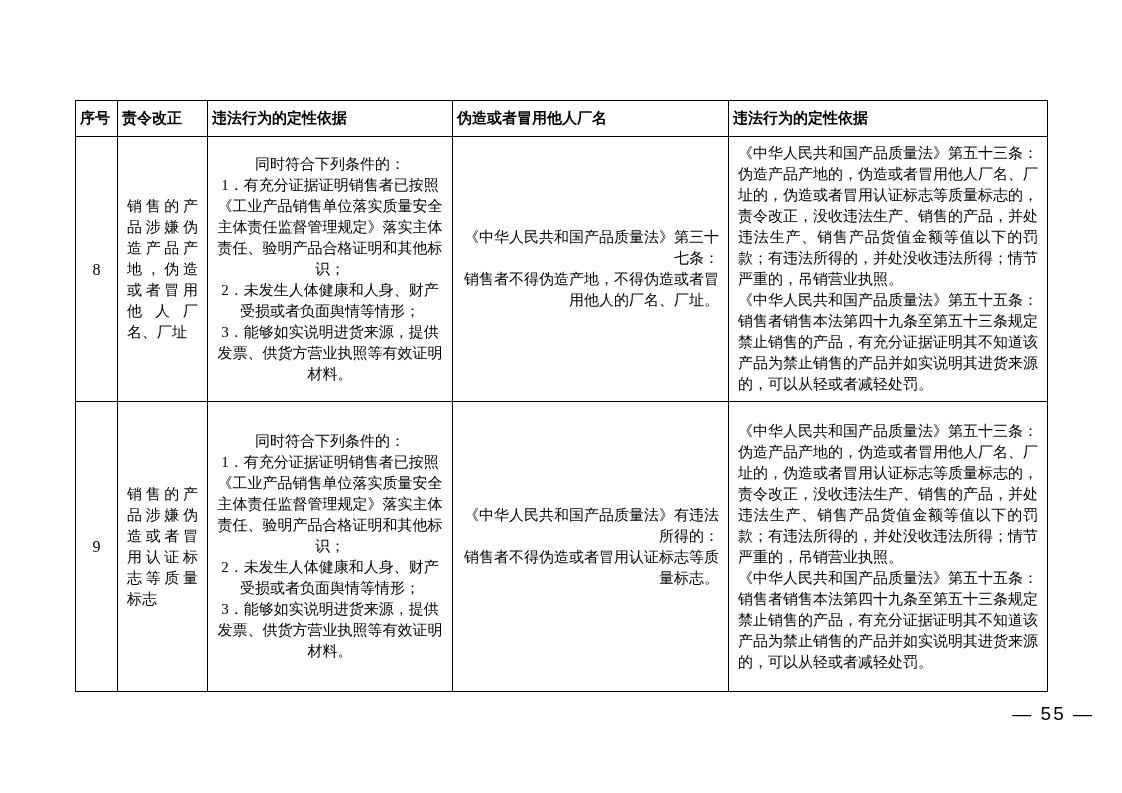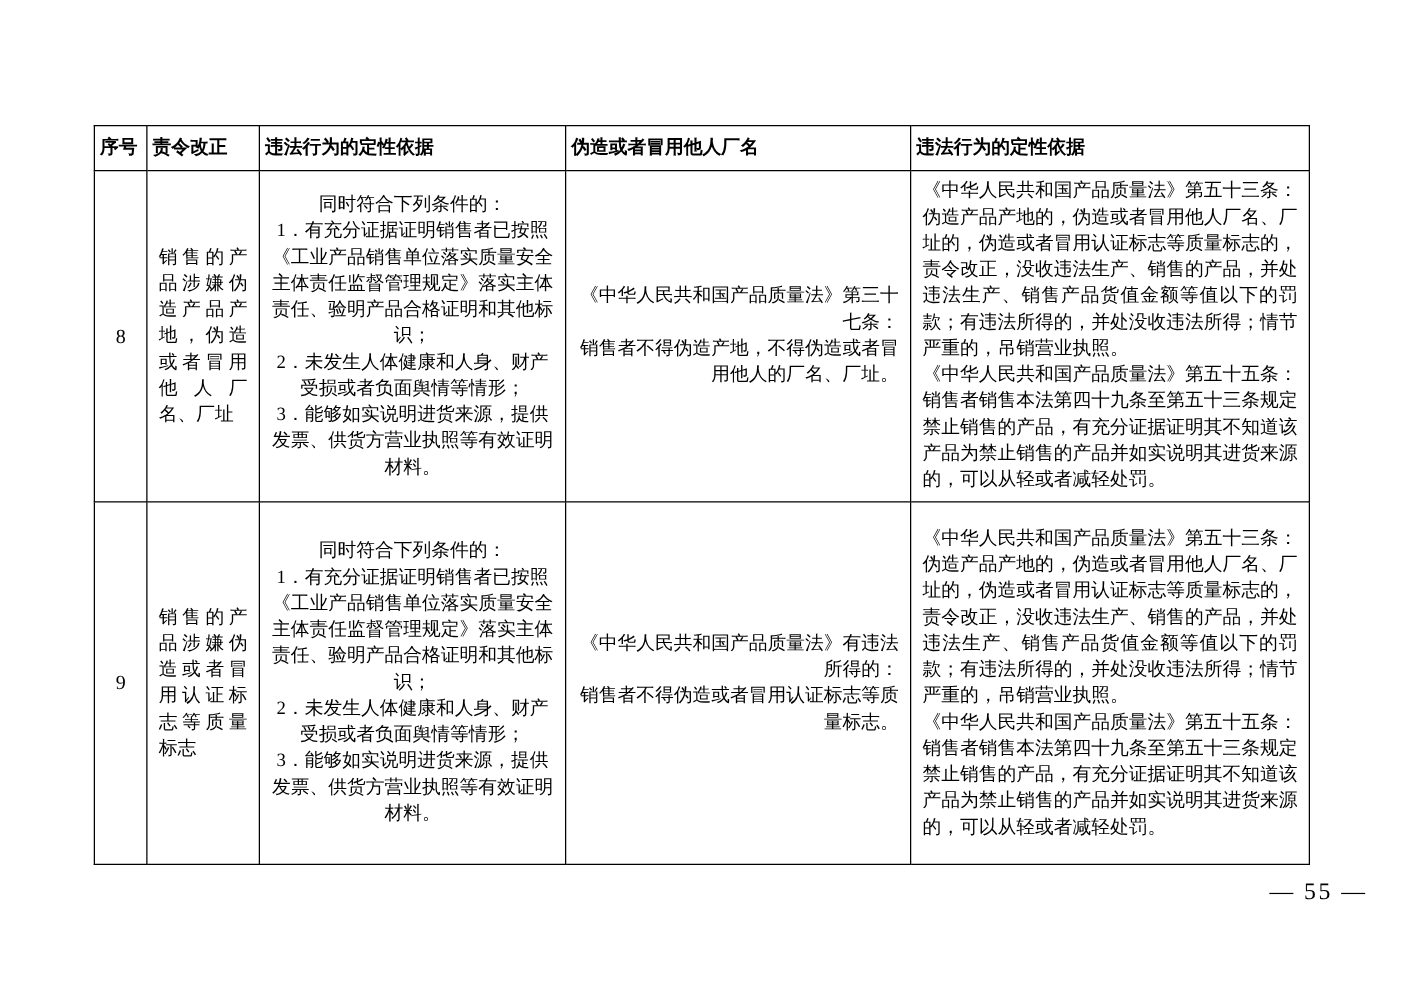--- a/index.html
+++ b/index.html
@@ -69,21 +69,21 @@
     margin-top: 48px;
   }
   tr.row-8 { height: 264px; }
   tr.row-9 { height: 290px; }
   .page-footer {
     position: absolute;
     right: 28px;
     top: 703px;
     font-size: 19px;
     letter-spacing: 2px;
-    font-family: Liberation Serif, serif;
+    font-family: Liberation Sans, sans-serif;
     text-align: center;
   }
 </style>
 </head>
 <body>
 
 <table class="doc-table">
   <colgroup>
     <col style="width:42px">
     <col style="width:90px">

